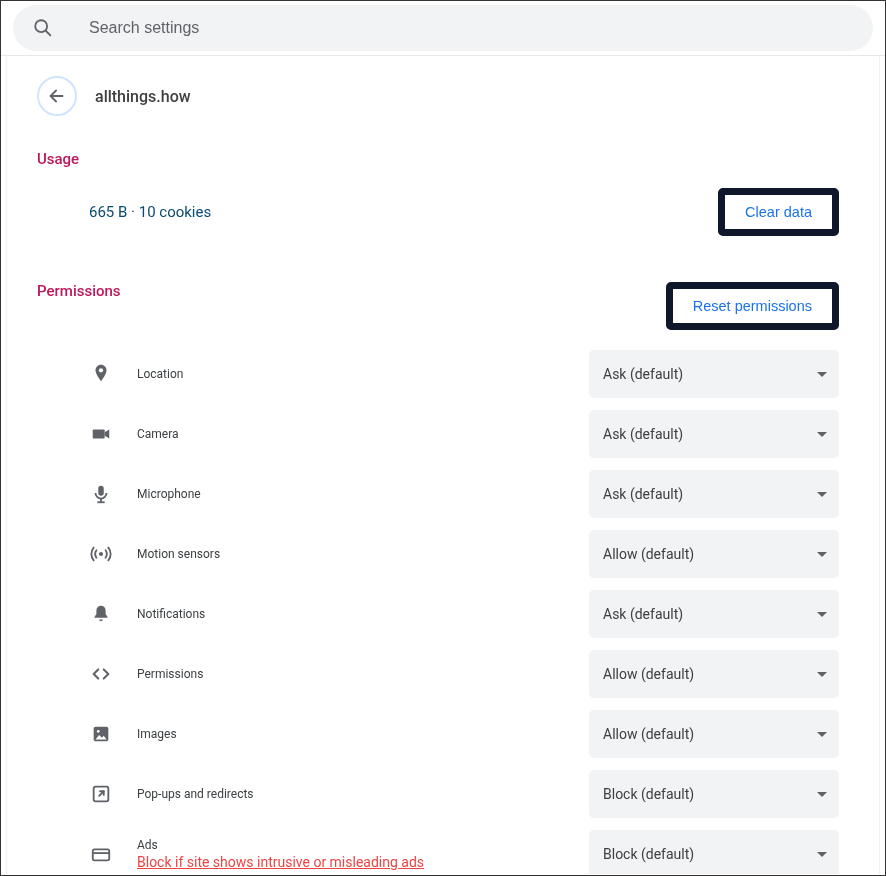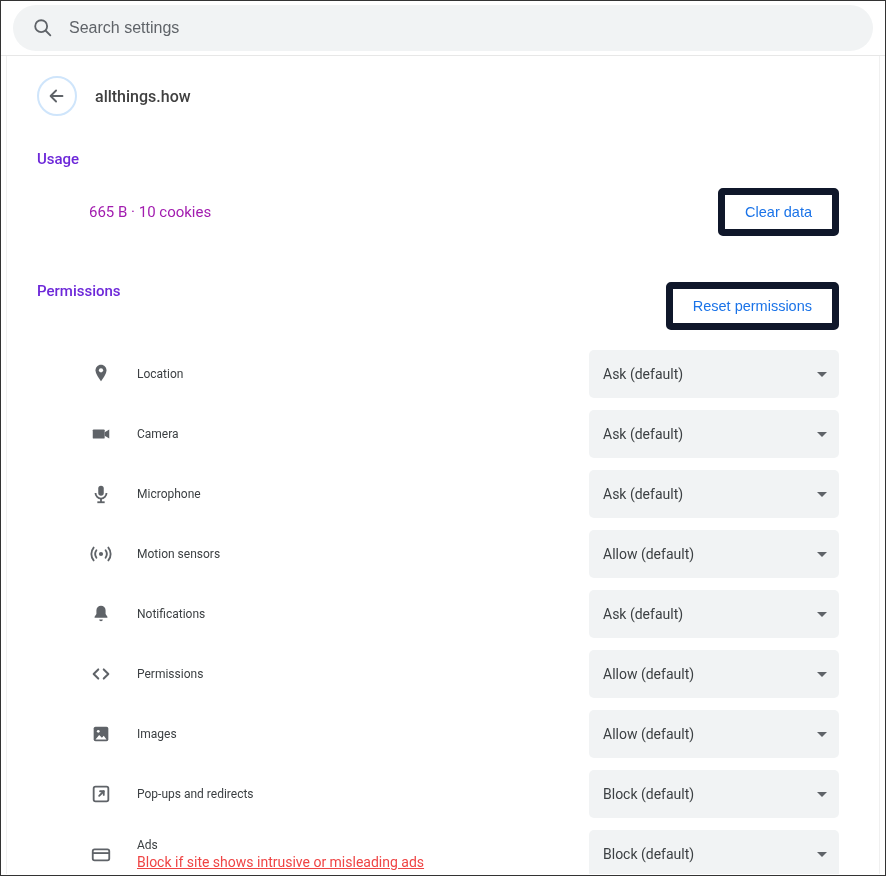--- a/index.html
+++ b/index.html
@@ -30,20 +30,21 @@
       padding: 0 18px;
       gap: 14px;
     }
     .search-bar input {
       background: transparent;
       border: none;
       outline: none;
       font-size: 16px;
       color: #15803d;
       width: 100%;
+      margin-left: 20px;
     }
     .search-bar input::placeholder {
       color: #5f6368;
     }
     .content {
       padding: 20px 40px 0 30px;
       background: #fff;
       height: calc(100% - 56px);
       overflow: hidden;
       position: relative;
@@ -73,32 +74,32 @@
       color: #404040;
       font-weight: 500;
     }
     .section-heading-row {
       display: flex;
       align-items: flex-start;
       justify-content: space-between;
     }
     .section-heading {
       font-size: 15px;
-      color: #6d28d9;
+      color: #be185d;
       font-weight: 500;
     }
     .usage-row {
       display: flex;
       align-items: center;
       justify-content: space-between;
       padding: 20px 0 30px 52px;
     }
     .usage-text {
       font-size: 15px;
-      color: #a21caf;
+      color: #0c4a6e;
     }
     .outline-btn {
       background: #fff;
       border: 7px solid #0f172a;
       border-radius: 5px;
       padding: 9px 20px;
       font-size: 14.5px;
       font-weight: 500;
       color: #1a73e8;
       cursor: pointer;

